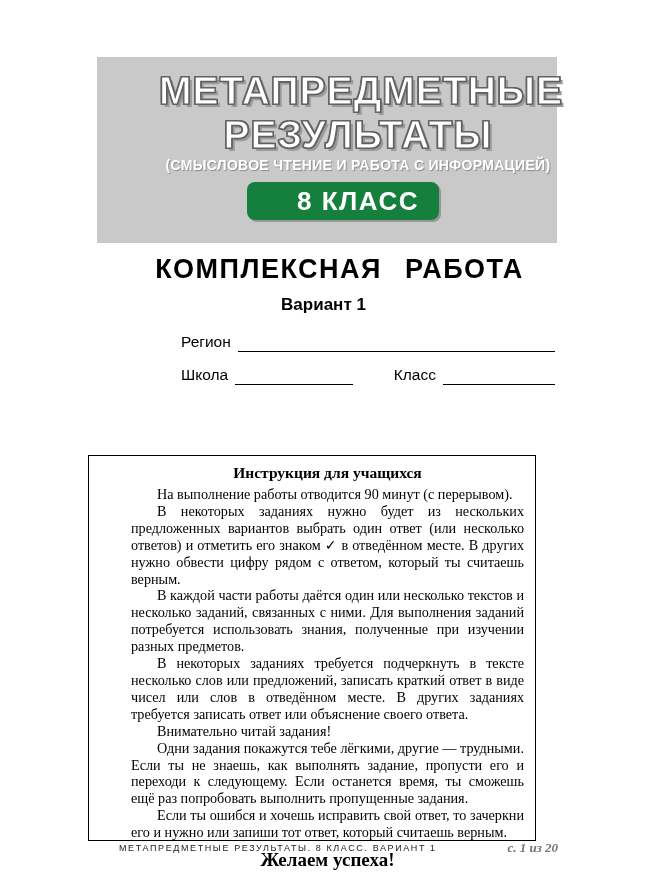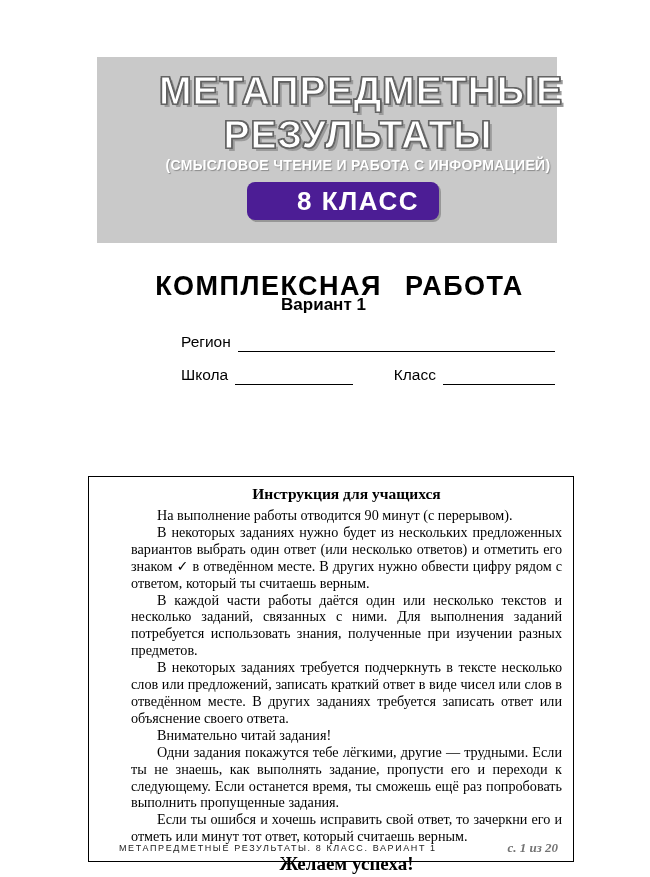--- a/index.html
+++ b/index.html
@@ -43,42 +43,41 @@
     font-family: "Liberation Sans", sans-serif;
     font-weight: bold;
     font-size: 14px;
     letter-spacing: 0.3px;
     color: #ffffff;
     text-shadow: 1px 1px 1px rgba(90,90,90,0.55);
   }
   .grade-badge {
     margin: 9px auto 0;
     width: 192px; height: 38px;
-    background: #4c1d95;
+    background: #15803d;
     border-radius: 8px;
     display: flex; align-items: center; justify-content: center;
     font-family: "Liberation Sans", sans-serif;
     font-weight: bold;
     font-size: 26px;
     letter-spacing: 1.5px;
     color: #fff;
     box-shadow: 2px 2px 0 rgba(110,110,110,0.55);
   }
 
   
   .work-title {
     position: absolute;
     left: 0; top: 254px; width: 648px;
     text-align: center;
     font-family: "Liberation Sans", sans-serif;
     font-weight: bold;
     font-size: 27px;
     letter-spacing: 1.5px;
     word-spacing: 14px;
-    margin-top: 17px;
   }
   .variant-title {
     position: absolute;
     left: 0; top: 295px; width: 616px;
     text-align: center;
     font-family: "Liberation Sans", sans-serif;
     font-weight: bold;
     font-size: 17px;
   }
 
@@ -102,22 +101,22 @@
     border-bottom: 1.4px solid #000;
     height: 20px;
     margin-left: 7px;
   }
   .form-row .line.short { flex: 0 0 112px; }
   .form-row .label.second { margin-left: 10px; }
 
   
   .inst-box {
     position: absolute;
-    left: 88px; top: 476px;
-    width: 486px; height: 386px;
+    left: 88px; top: 455px;
+    width: 448px; height: 386px;
     border: 1.6px solid #000;
     padding: 8px 11px 8px 11px;
   }
   .inst-title {
     text-align: center;
     font-weight: bold;
     font-size: 15.5px;
     margin: 0 0 4px 0;
   }
   .inst-box p {
@@ -182,20 +181,20 @@
   </div>
 
   <div class="inst-box">
     <div class="inst-title">Инструкция для учащихся</div>
     <p>На выполнение работы отводится 90 минут (с перерывом).</p>
     <p>В некоторых заданиях нужно будет из нескольких предложенных вариантов выбрать один ответ (или несколько ответов) и отметить его знаком ✓ в отведённом месте. В других нужно обвести цифру рядом с ответом, который ты считаешь верным.</p>
     <p>В каждой части работы даётся один или несколько текстов и несколько заданий, связанных с ними. Для выполнения заданий потребуется использовать знания, полученные при изучении разных предметов.</p>
     <p>В некоторых заданиях требуется подчеркнуть в тексте несколько слов или предложений, записать краткий ответ в виде чисел или слов в отведённом месте. В других заданиях требуется записать ответ или объяснение своего ответа.</p>
     <p>Внимательно читай задания!</p>
     <p>Одни задания покажутся тебе лёгкими, другие — трудными. Если ты не знаешь, как выполнять задание, пропусти его и переходи к следующему. Если останется время, ты сможешь ещё раз попробовать выполнить пропущенные задания.</p>
-    <p>Если ты ошибся и хочешь исправить свой ответ, то зачеркни его и отметь или минут тот ответ, который считаешь верным.</p>
+    <p>Если ты ошибся и хочешь исправить свой ответ, то зачеркни его и нужно или запиши тот ответ, который считаешь верным.</p>
     <div class="inst-closing">Желаем успеха!</div>
   </div>
 
   <div class="footer-left">МЕТАПРЕДМЕТНЫЕ РЕЗУЛЬТАТЫ. 8 КЛАСС. ВАРИАНТ 1</div>
   <div class="footer-right">с. 1 из 20</div>
 
 </div>
 
 </body></html>

